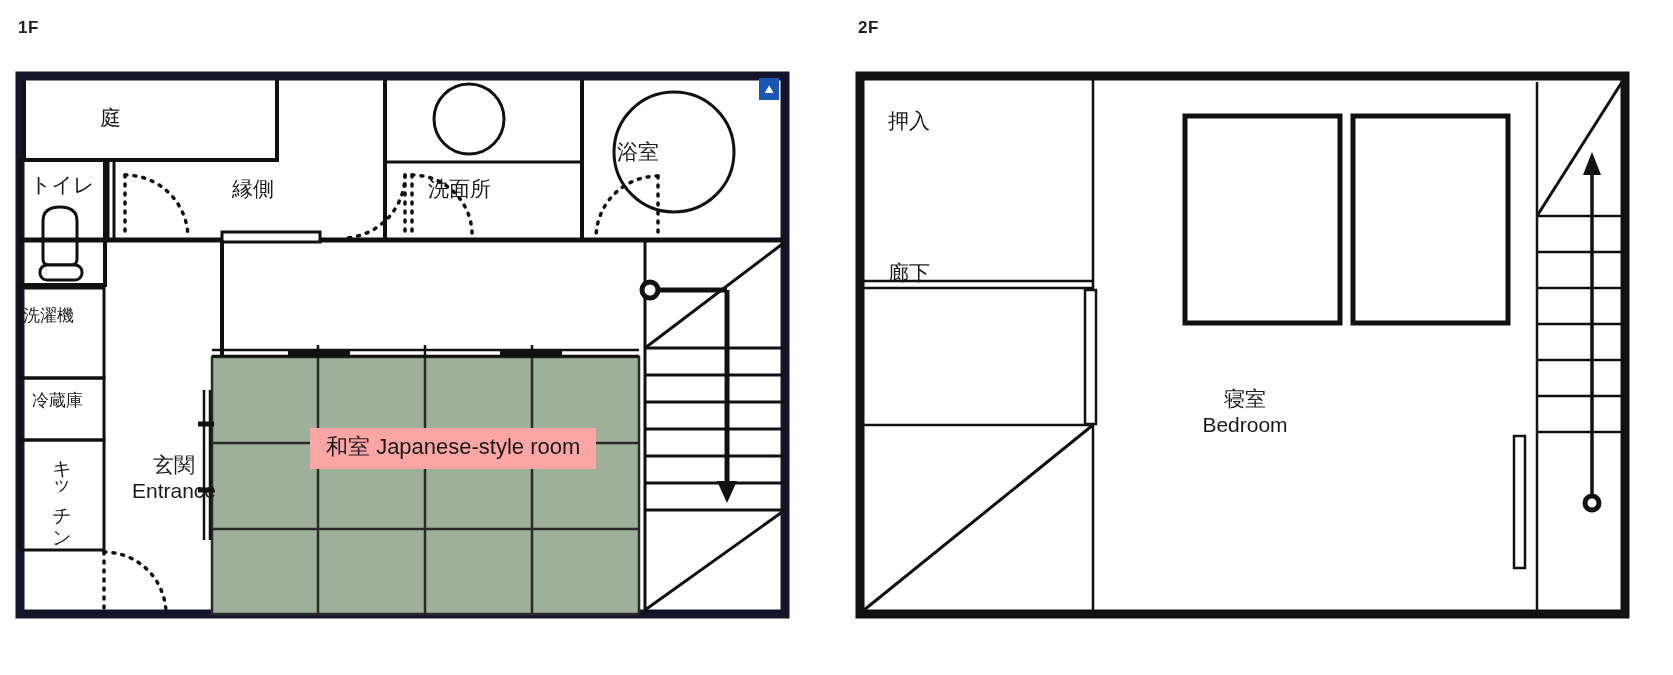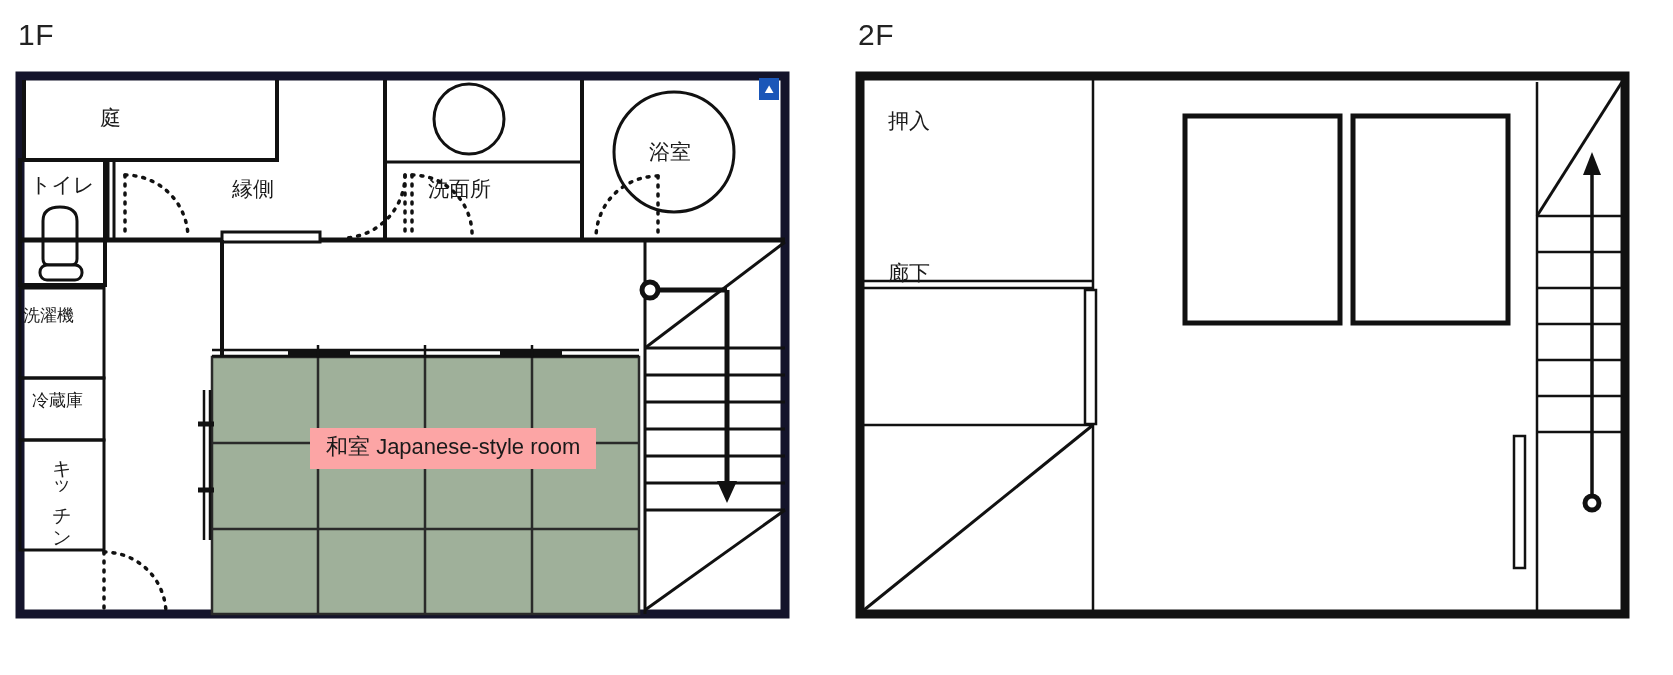--- a/index.html
+++ b/index.html
@@ -23,24 +23,25 @@
     position: absolute;
     top: 0;
     height: 675px;
   }
   #floor-1f { left: 0px;    width: 820px; }
   #floor-2f { left: 840px;  width: 833px; }
 
   .floor-label {
     position: absolute;
     top: 18px;
-    font-size: 30px;
+    font-size: 17px;
     color: #222;
     letter-spacing: 0.5px;
     font-family: "Liberation Sans", "DejaVu Sans", sans-serif;
+    font-weight: bold;
   }
   #floor-1f .floor-label { left: 18px; }
   #floor-2f .floor-label { left: 18px; }
 
   .plan-svg {
     position: absolute;
     top: 0;
     left: 0;
   }
   .room-label {
@@ -200,28 +201,32 @@
     </svg>
 
     <div class="room-label" style="left:100px; top:105px;">庭</div>
 
     <div class="room-label" style="left:30px; top:172px;">トイレ</div>
 
     <div class="room-label" style="left:232px; top:176px;">縁側</div>
 
     <div class="room-label" style="left:428px; top:176px;">洗面所</div>
 
-    <div class="room-label" style="left:649px; top:139px;text-align:right;">浴室</div>
+    <div class="room-label" style="left:617px; top:139px;text-align:right;">浴室</div>
 
     <div class="room-label" style="left:23px; top:305px; font-size:17px;">洗濯機</div>
 
     <div class="room-label" style="left:32px; top:390px; font-size:17px;">冷蔵庫</div>
 
     <div class="vertical-label" style="left:53px; top:447px;">キッチン</div>
 
+    <div class="room-label" style="left:124px; top:452px; width:100px;">
+      <span>玄関</span>
+      <span class="en">Entrance</span>
+    </div>
 
     <div class="label-box" style="left:310px; top:428px;">
       <span>和室</span>
       <span class="en">Japanese-style room</span>
     </div>
 
     <div class="badge" style="left:759px; top:78px;">⛰</div>
   </div>
 
   <div class="floor-block" id="floor-2f">
@@ -264,15 +269,19 @@
         <circle cx="752" cy="503" r="7" fill="#ffffff" stroke="#111" stroke-width="5"></circle>
 
         <rect x="674" y="436" width="11" height="132" fill="#ffffff" stroke="#111" stroke-width="2.5"></rect>
       </g>
     </svg>
 
     <div class="room-label" style="left:48px; top:108px;">押入</div>
 
     <div class="room-label" style="left:48px; top:260px;">廊下</div>
 
+    <div class="room-label" style="left:345px; top:386px; width:120px;">
+      <span>寝室</span>
+      <span class="en">Bedroom</span>
+    </div>
   </div>
 
 </div>
 
 </body></html>

